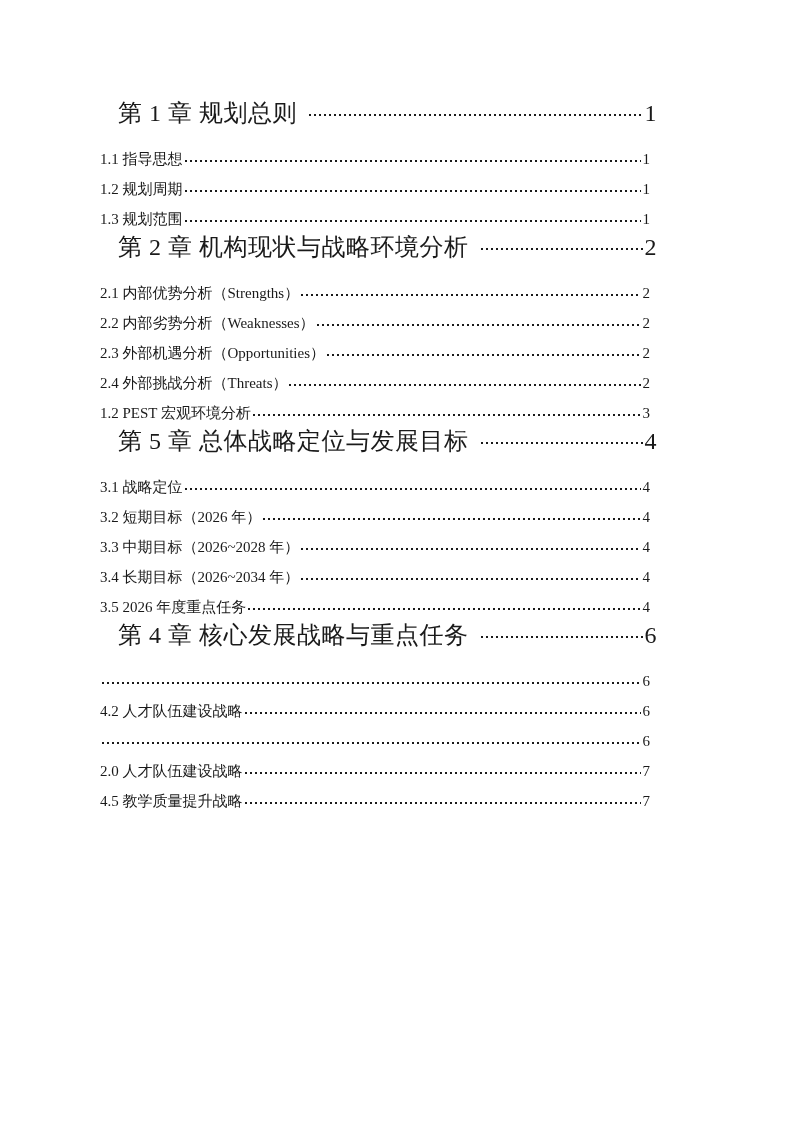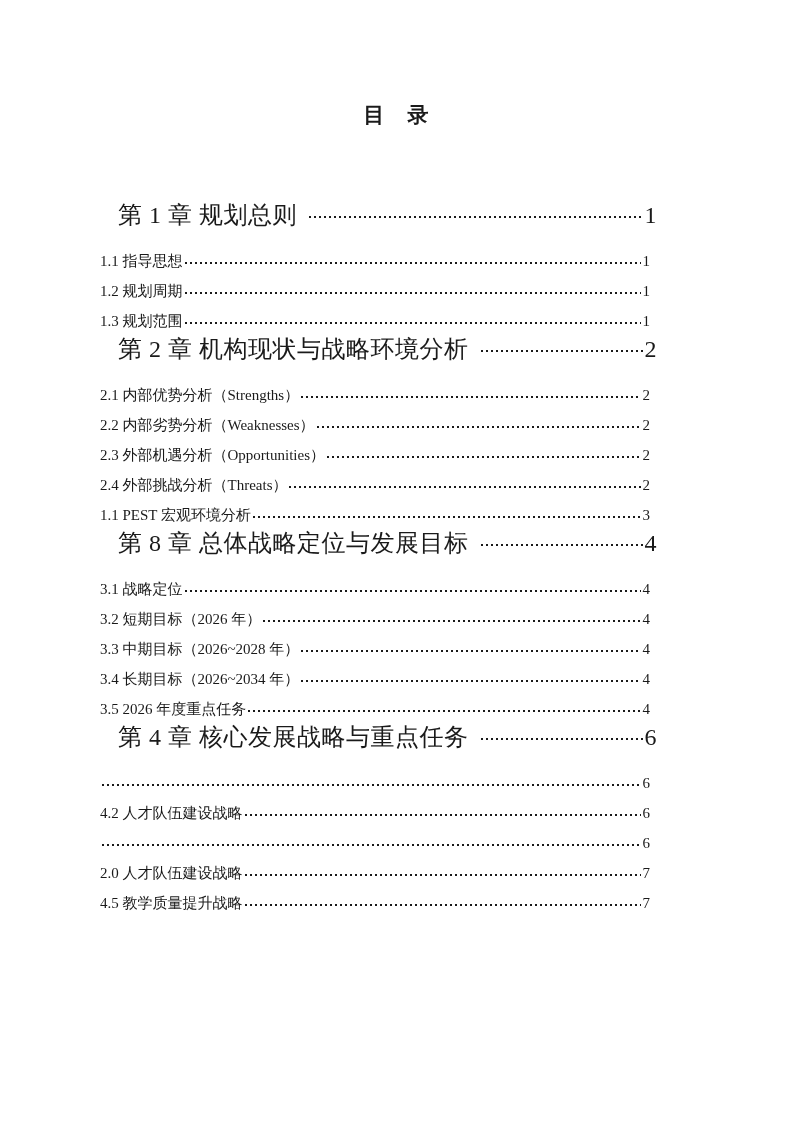--- a/index.html
+++ b/index.html
@@ -58,21 +58,20 @@
     margin-top: 3px;
     background: repeating-linear-gradient(to right, #1a1a1a 0 2px, transparent 2px 5px);
   }
   .chapter-row .leader { margin-left: 12px; margin-right: 2px; }
   .item-row .leader { margin-left: 2px; margin-right: 2px; }
 </style>
 </head>
 <body>
 
 <div class="page">
-  <h1 class="toc-title">目　录</h1>
   <div id="toc">
   <section class="toc-section">
     <div class="row chapter-row">
       <span class="label">第 1 章 规划总则</span>
       <span class="leader"></span>
       <span class="pagenum">1</span>
     </div>
     <div class="section-items">
   <div class="row item-row">
     <span class="label">1.1 指导思想</span>
@@ -119,30 +118,30 @@
     <span class="pagenum">2</span>
   </div>
 
   <div class="row item-row">
     <span class="label">2.4 外部挑战分析（Threats）</span>
     <span class="leader"></span>
     <span class="pagenum">2</span>
   </div>
 
   <div class="row item-row">
-    <span class="label">1.1 PEST 宏观环境分析</span>
+    <span class="label">1.2 PEST 宏观环境分析</span>
     <span class="leader"></span>
     <span class="pagenum">3</span>
   </div>
 </div>
   </section>
 
   <section class="toc-section">
     <div class="row chapter-row">
-      <span class="label">第 8 章 总体战略定位与发展目标</span>
+      <span class="label">第 5 章 总体战略定位与发展目标</span>
       <span class="leader"></span>
       <span class="pagenum">4</span>
     </div>
     <div class="section-items">
   <div class="row item-row">
     <span class="label">3.1 战略定位</span>
     <span class="leader"></span>
     <span class="pagenum">4</span>
   </div>
 

